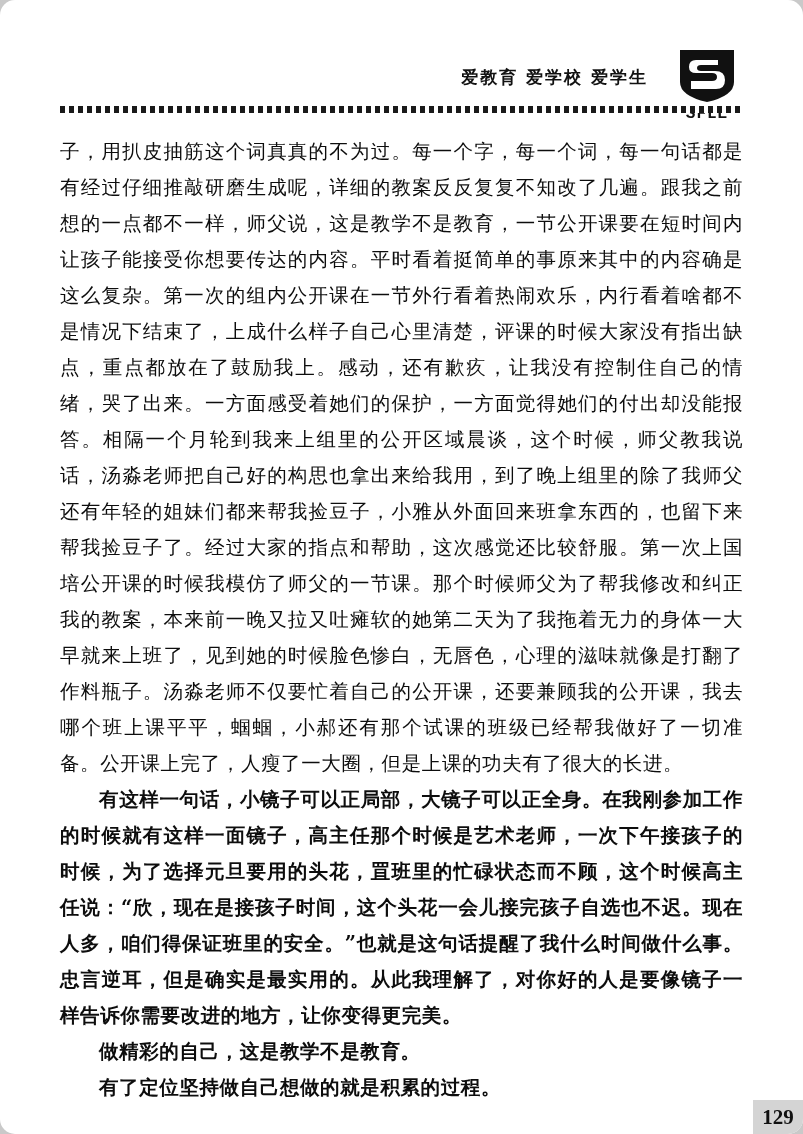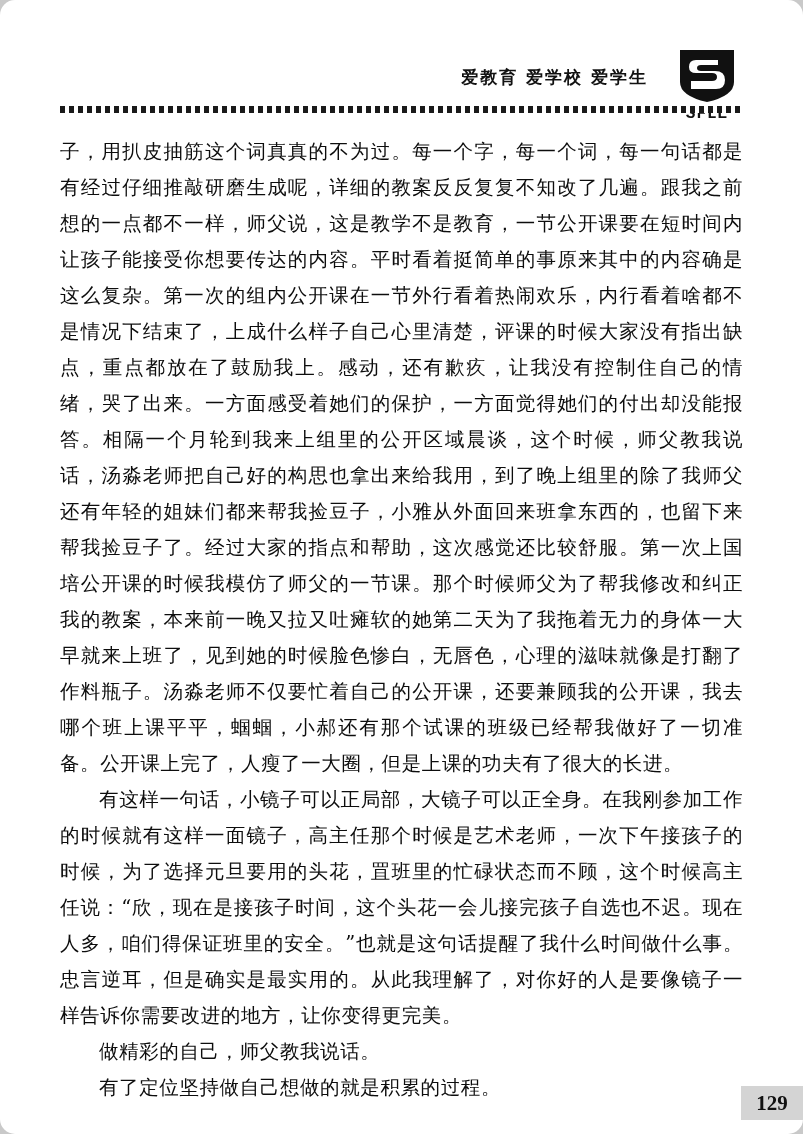--- a/index.html
+++ b/index.html
@@ -84,31 +84,32 @@
     color: #0d0d0d;
     text-align: justify;
     text-justify: inter-ideograph;
     letter-spacing: 0.6px;
   }
   .content p {
     margin: 0;
   }
   .indent {
     text-indent: 2em;
+    font-weight: bold;
   }
   .heading {
     text-indent: 2em;
     margin-top: 2px;
   }
   
   .page-number {
     position: absolute;
     right: 0px;
-    bottom: 14px;
-    width: 62px;
+    bottom: 0;
+    width: 50px;
     height: 34px;
     background: #d4d4d4;
     color: #111;
     font-family: "Liberation Serif", serif;
     font-size: 21px;
     font-weight: bold;
     display: flex;
     align-items: center;
     justify-content: center;
   }
@@ -129,19 +130,19 @@
           </svg>
         </div>
         <div class="logo-text">SFLE</div>
       </div>
       <div class="rule"></div>
     </div>
 
     <div class="content">
       <p>子，用扒皮抽筋这个词真真的不为过。每一个字，每一个词，每一句话都是有经过仔细推敲研磨生成呢，详细的教案反反复复不知改了几遍。跟我之前想的一点都不一样，师父说，这是教学不是教育，一节公开课要在短时间内让孩子能接受你想要传达的内容。平时看着挺简单的事原来其中的内容确是这么复杂。第一次的组内公开课在一节外行看着热闹欢乐，内行看着啥都不是情况下结束了，上成什么样子自己心里清楚，评课的时候大家没有指出缺点，重点都放在了鼓励我上。感动，还有歉疚，让我没有控制住自己的情绪，哭了出来。一方面感受着她们的保护，一方面觉得她们的付出却没能报答。相隔一个月轮到我来上组里的公开区域晨谈，这个时候，师父教我说话，汤淼老师把自己好的构思也拿出来给我用，到了晚上组里的除了我师父还有年轻的姐妹们都来帮我捡豆子，小雅从外面回来班拿东西的，也留下来帮我捡豆子了。经过大家的指点和帮助，这次感觉还比较舒服。第一次上国培公开课的时候我模仿了师父的一节课。那个时候师父为了帮我修改和纠正我的教案，本来前一晚又拉又吐瘫软的她第二天为了我拖着无力的身体一大早就来上班了，见到她的时候脸色惨白，无唇色，心理的滋味就像是打翻了作料瓶子。汤淼老师不仅要忙着自己的公开课，还要兼顾我的公开课，我去哪个班上课平平，蝈蝈，小郝还有那个试课的班级已经帮我做好了一切准备。公开课上完了，人瘦了一大圈，但是上课的功夫有了很大的长进。</p>
       <p class="indent">有这样一句话，小镜子可以正局部，大镜子可以正全身。在我刚参加工作的时候就有这样一面镜子，高主任那个时候是艺术老师，一次下午接孩子的时候，为了选择元旦要用的头花，罝班里的忙碌状态而不顾，这个时候高主任说：“欣，现在是接孩子时间，这个头花一会儿接完孩子自选也不迟。现在人多，咱们得保证班里的安全。”也就是这句话提醒了我什么时间做什么事。忠言逆耳，但是确实是最实用的。从此我理解了，对你好的人是要像镜子一样告诉你需要改进的地方，让你变得更完美。</p>
-      <p class="indent">做精彩的自己，师父教我说话。</p>
+      <p class="indent">做精彩的自己，这是教学不是教育。</p>
       <p class="indent">有了定位坚持做自己想做的就是积累的过程。</p>
     </div>
 
   </div>
   <div class="page-number">129</div>
 </div>
 
 </body></html>

